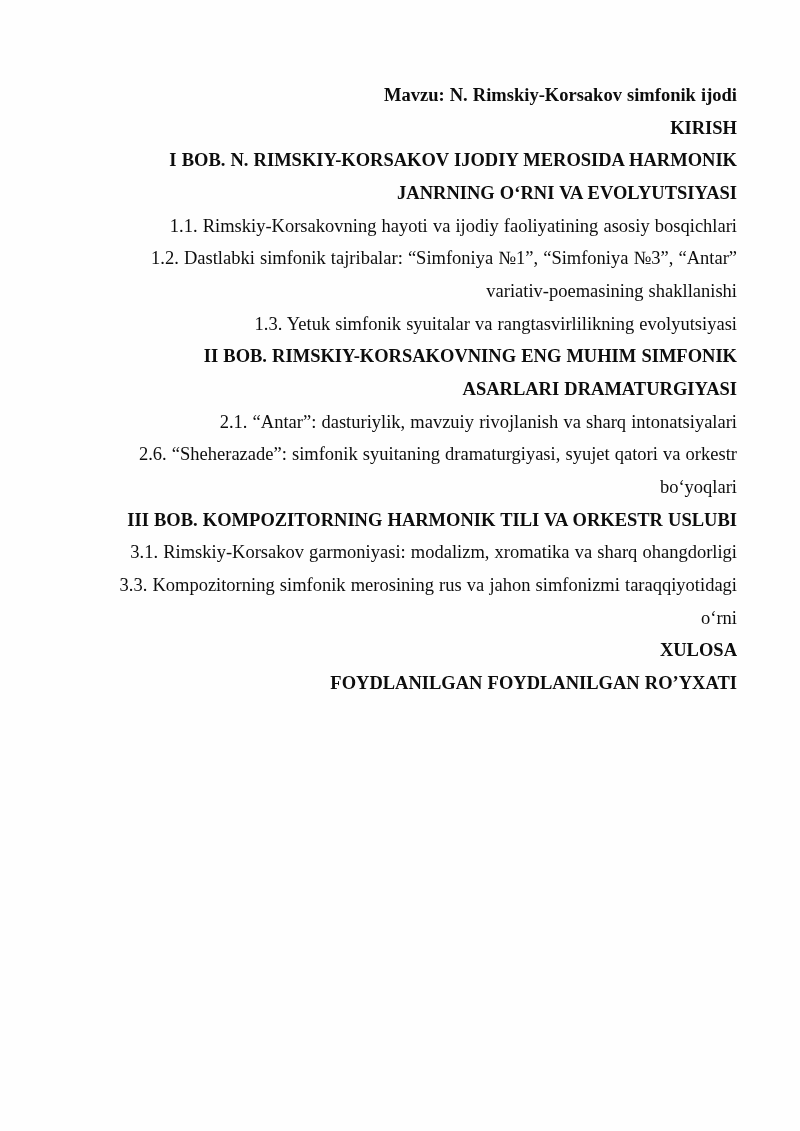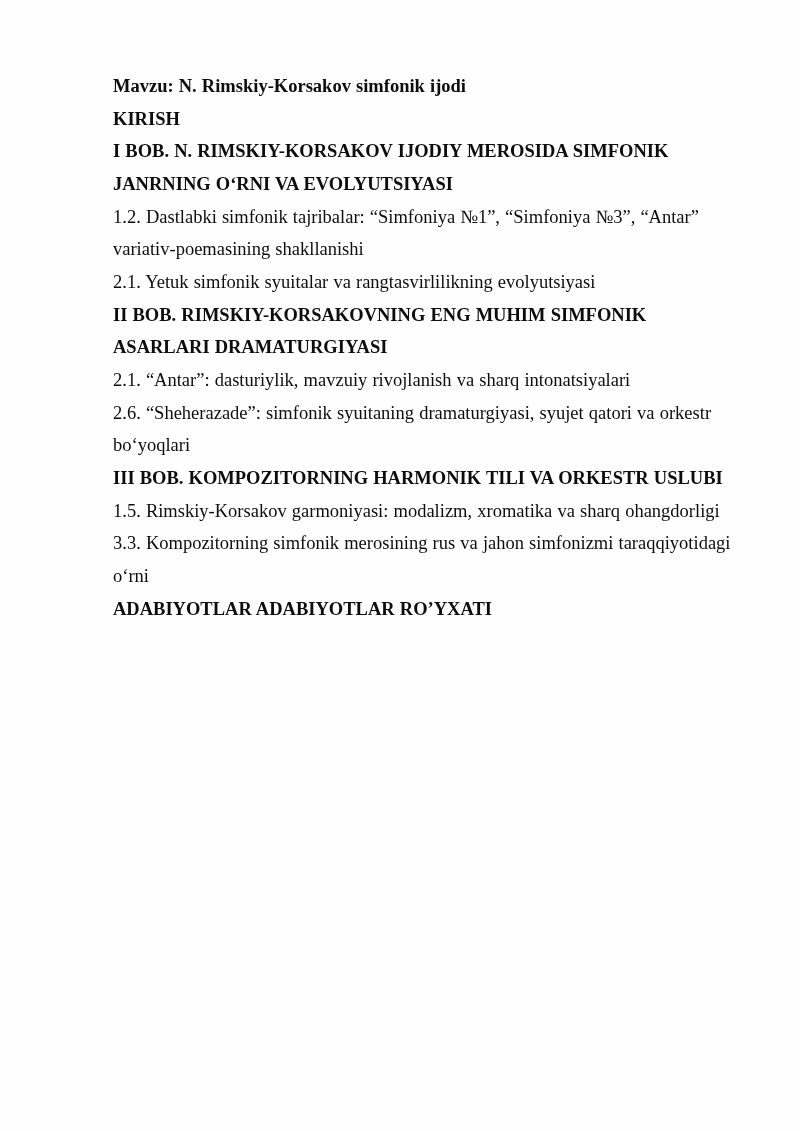--- a/index.html
+++ b/index.html
@@ -17,41 +17,44 @@
     font-size: 18.5px;
     line-height: 32.65px;
     color: #0d0d0d;
     box-sizing: border-box;
     padding: 70px 63px 0 113px;
     -webkit-font-smoothing: antialiased;
   }
   .line {
     margin: 0;
     padding: 0;
-    text-align: left;
+    text-align: right;
     word-spacing: 0.5px;
   }
   .center {
-    text-align: left;
+    text-align: right;
+    margin-top: 9px;
   }
   .bold {
     font-weight: bold;
   }
 </style>
 </head>
 <body>
 
 <div class="page">
   <p class="line center bold">Mavzu: N. Rimskiy-Korsakov simfonik ijodi</p>
   <div>
       <p class="line bold">KIRISH</p>
-      <p class="line bold">I BOB. N. RIMSKIY-KORSAKOV IJODIY MEROSIDA SIMFONIK JANRNING O‘RNI VA EVOLYUTSIYASI</p>
+      <p class="line bold">I BOB. N. RIMSKIY-KORSAKOV IJODIY MEROSIDA HARMONIK JANRNING O‘RNI VA EVOLYUTSIYASI</p>
+      <p class="line">1.1. Rimskiy-Korsakovning hayoti va ijodiy faoliyatining asosiy bosqichlari</p>
       <p class="line">1.2. Dastlabki simfonik tajribalar: “Simfoniya №1”, “Simfoniya №3”, “Antar” variativ-poemasining shakllanishi</p>
-      <p class="line">2.1. Yetuk simfonik syuitalar va rangtasvirlilikning evolyutsiyasi</p>
+      <p class="line">1.3. Yetuk simfonik syuitalar va rangtasvirlilikning evolyutsiyasi</p>
       <p class="line bold">II BOB. RIMSKIY-KORSAKOVNING ENG MUHIM SIMFONIK ASARLARI DRAMATURGIYASI</p>
       <p class="line">2.1. “Antar”: dasturiylik, mavzuiy rivojlanish va sharq intonatsiyalari</p>
       <p class="line">2.6. “Sheherazade”: simfonik syuitaning dramaturgiyasi, syujet qatori va orkestr bo‘yoqlari</p>
       <p class="line bold">III BOB. KOMPOZITORNING HARMONIK TILI VA ORKESTR USLUBI</p>
-      <p class="line">1.5. Rimskiy-Korsakov garmoniyasi: modalizm, xromatika va sharq ohangdorligi</p>
+      <p class="line">3.1. Rimskiy-Korsakov garmoniyasi: modalizm, xromatika va sharq ohangdorligi</p>
       <p class="line">3.3. Kompozitorning simfonik merosining rus va jahon simfonizmi taraqqiyotidagi o‘rni</p>
-      <p class="line bold">ADABIYOTLAR ADABIYOTLAR RO’YXATI</p>
+      <p class="line bold">XULOSA</p>
+      <p class="line bold">FOYDLANILGAN FOYDLANILGAN RO’YXATI</p>
     </div>
 </div>
 
 </body></html>

